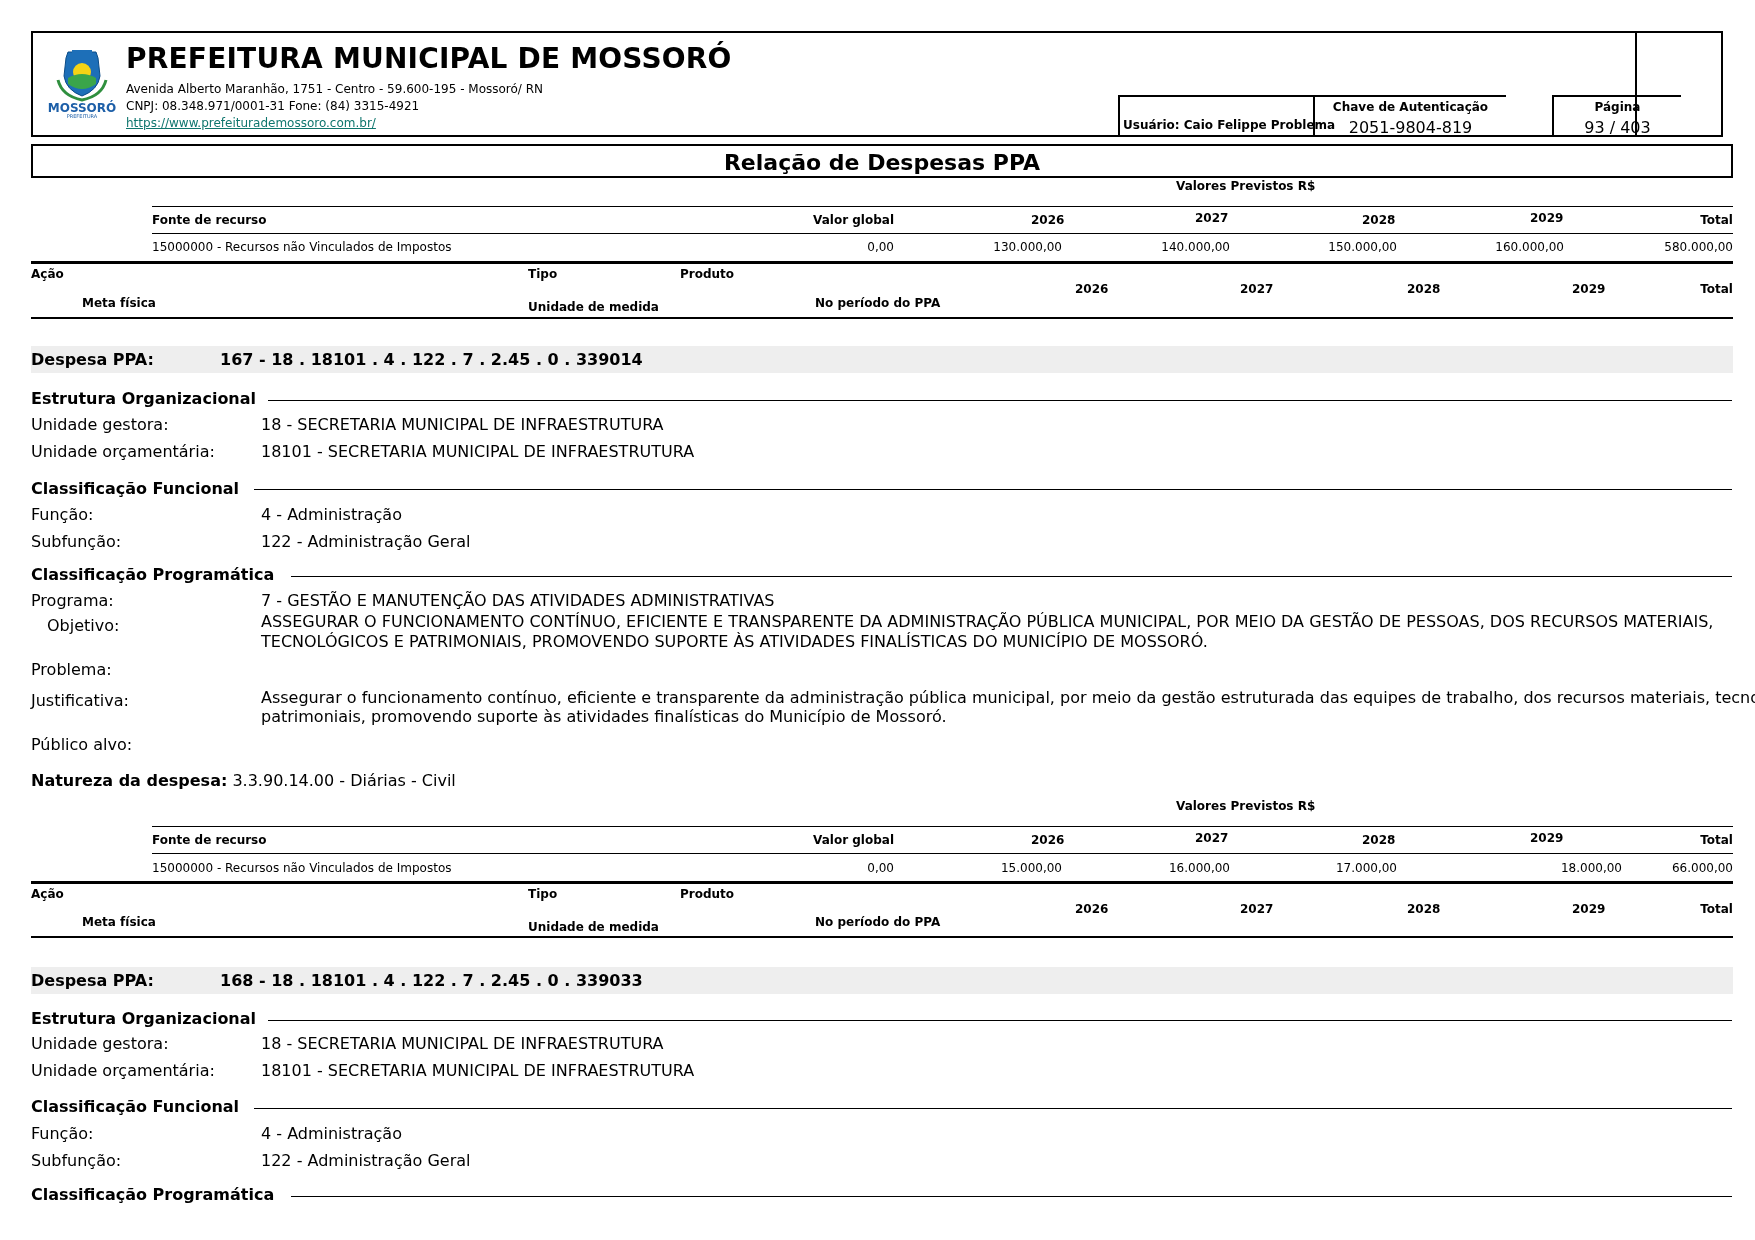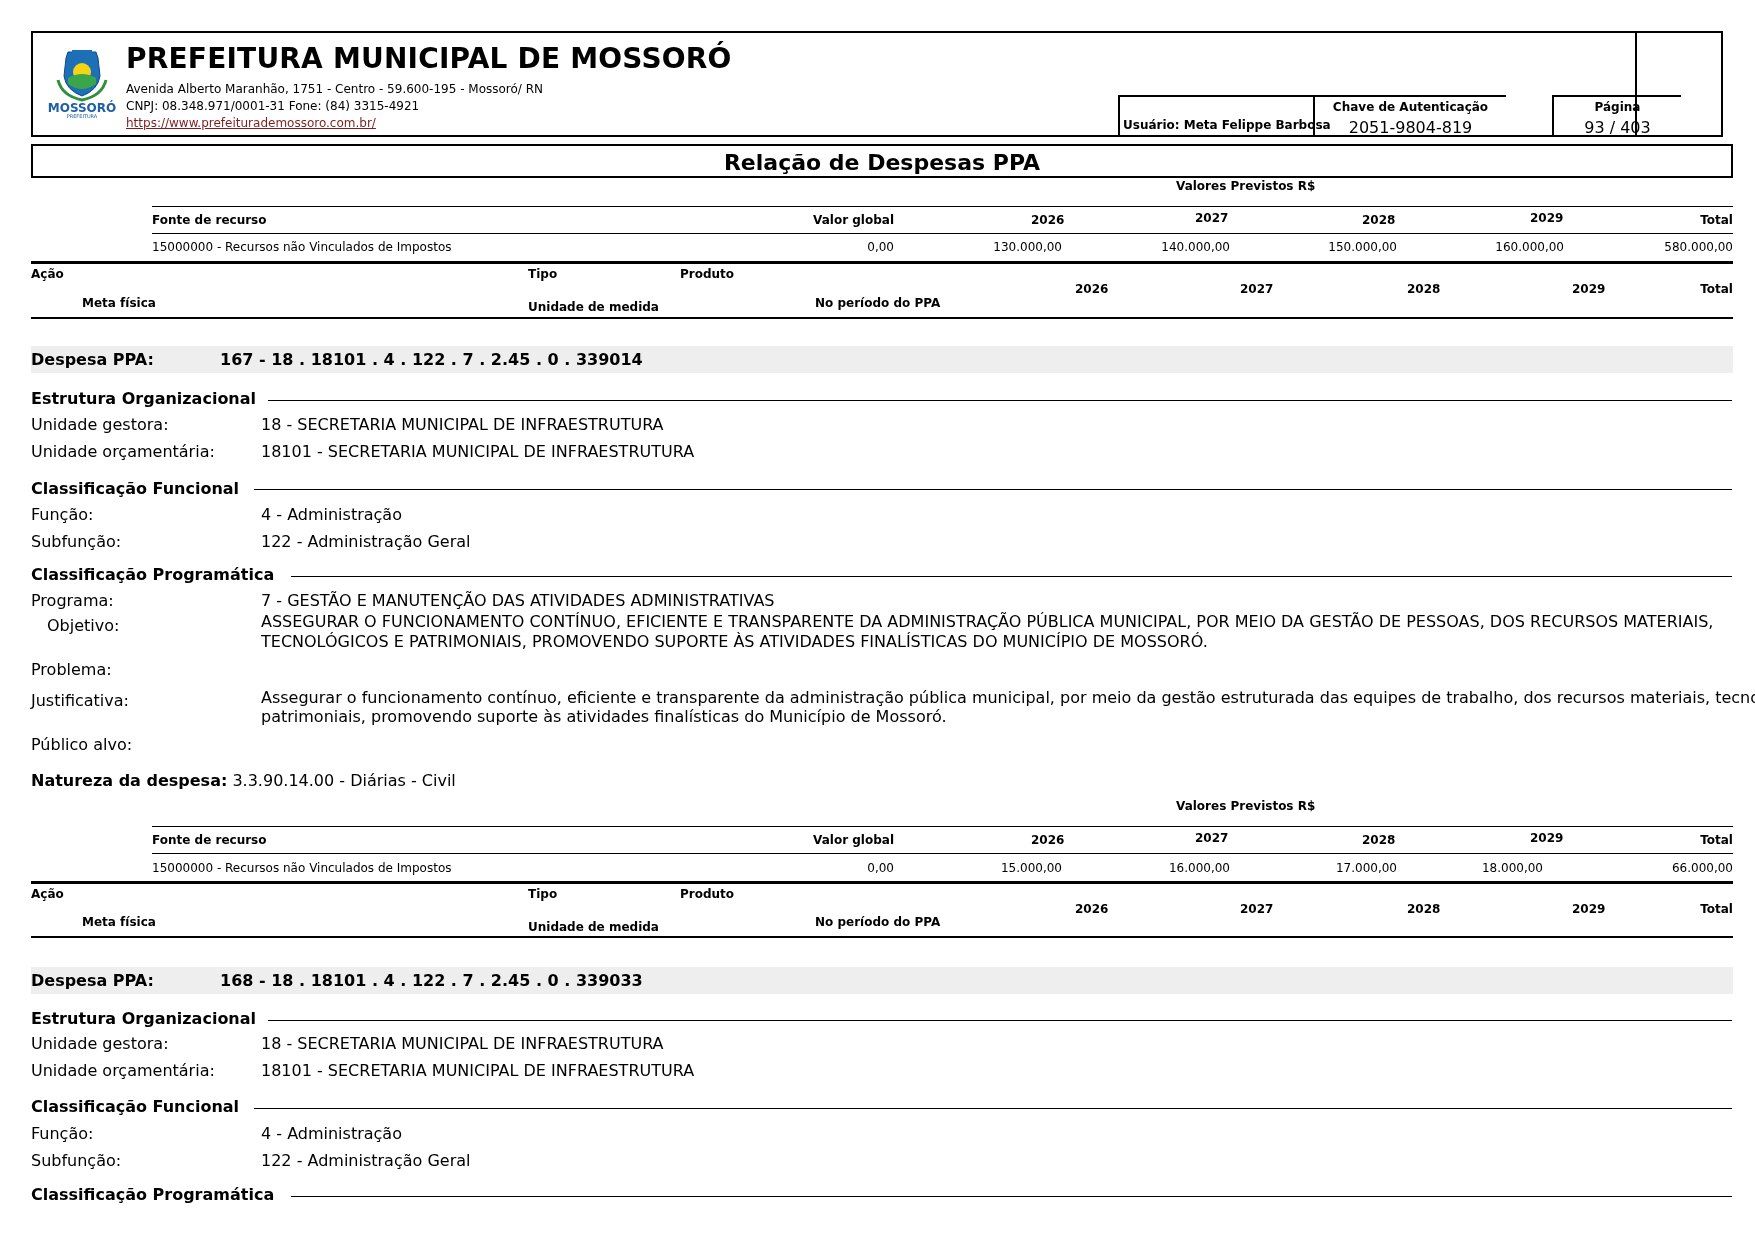--- a/index.html
+++ b/index.html
@@ -49,24 +49,24 @@
     <path d="M28 30 Q42 22 56 30 L56 36 Q42 46 28 36 Z" fill="#3aa54a"></path>
     <path d="M18 32 Q22 48 42 52 Q62 48 66 32" fill="none" stroke="#2f8f3e" stroke-width="3"></path>
     <text x="42" y="64" text-anchor="middle" font-family="DejaVu Sans, sans-serif" font-size="12" font-weight="bold" fill="#1d5fa8">MOSSORÓ</text>
     <text x="42" y="70" text-anchor="middle" font-family="DejaVu Sans, sans-serif" font-size="5" fill="#1d5fa8">PREFEITURA</text>
   </svg>
 </div>
 
 <div class="abs title">PREFEITURA MUNICIPAL DE MOSSORÓ</div>
 <div class="abs addr" style="top:82px;">Avenida Alberto Maranhão, 1751 - Centro - 59.600-195 - Mossoró/ RN</div>
 <div class="abs addr" style="top:99px;">CNPJ: 08.348.971/0001-31 Fone: (84) 3315-4921</div>
-<a class="abs addr" style="top:116px; color:#7f1d1d; text-decoration: underline;">https://www.prefeiturademossoro.com.br/</a>
+<a class="abs addr" style="top:116px; color:#0f766e; text-decoration: underline;">https://www.prefeiturademossoro.com.br/</a>
 
 <div class="hdr-cell" style="left:1118px; width:195px;">
-  <span class="abs b" style="left:3px; top:21px;">Usuário: Meta Felippe Barbosa</span>
+  <span class="abs b" style="left:3px; top:21px;">Usuário: Caio Felippe Problema</span>
 </div>
 <div class="hdr-cell" style="left:1313px; width:193px;">
   <div class="lbl">Chave de Autenticação</div>
   <div class="val">2051-9804-819</div>
 </div>
 <div class="hdr-cell" style="left:1506px; width:129px;margin-left:46px;">
   <div class="lbl">Página</div>
   <div class="val">93 / 403</div>
 </div>
 
@@ -161,21 +161,21 @@
   <div class="abs smb" style="left:1530px; top:831px;">2029</div>
   <div class="abs smb r" style="left:1650px; width:83px; top:833px;">Total</div>
   <div class="hline" style="left:152px; width:1581px; top:853px;"></div>
 
   <div>
     <div class="abs sm" style="left:152px; top:861px;">15000000 - Recursos não Vinculados de Impostos</div>
     <div class="abs sm r" style="left:780px; width:114px; top:861px;">0,00</div>
     <div class="abs sm r" style="left:960px; width:102px; top:861px;">15.000,00</div>
     <div class="abs sm r" style="left:1128px; width:102px; top:861px;">16.000,00</div>
     <div class="abs sm r" style="left:1295px; width:102px; top:861px;">17.000,00</div>
-    <div class="abs sm r" style="left:1441px; width:102px; top:861px;">18.000,00</div>
+    <div class="abs sm r" style="left:1520px; width:102px; top:861px;">18.000,00</div>
     <div class="abs sm r" style="left:1630px; width:103px; top:861px;">66.000,00</div>
   </div>
   <div class="hline thick" style="left:31px; width:1702px; top:881px;"></div>
 
   <div class="abs smb" style="left:31px; top:887px;">Ação</div>
   <div class="abs smb" style="left:528px; top:887px;">Tipo</div>
   <div class="abs smb" style="left:680px; top:887px;">Produto</div>
   <div class="abs smb" style="left:1075px; top:902px;">2026</div>
   <div class="abs smb" style="left:1240px; top:902px;">2027</div>
   <div class="abs smb" style="left:1407px; top:902px;">2028</div>

